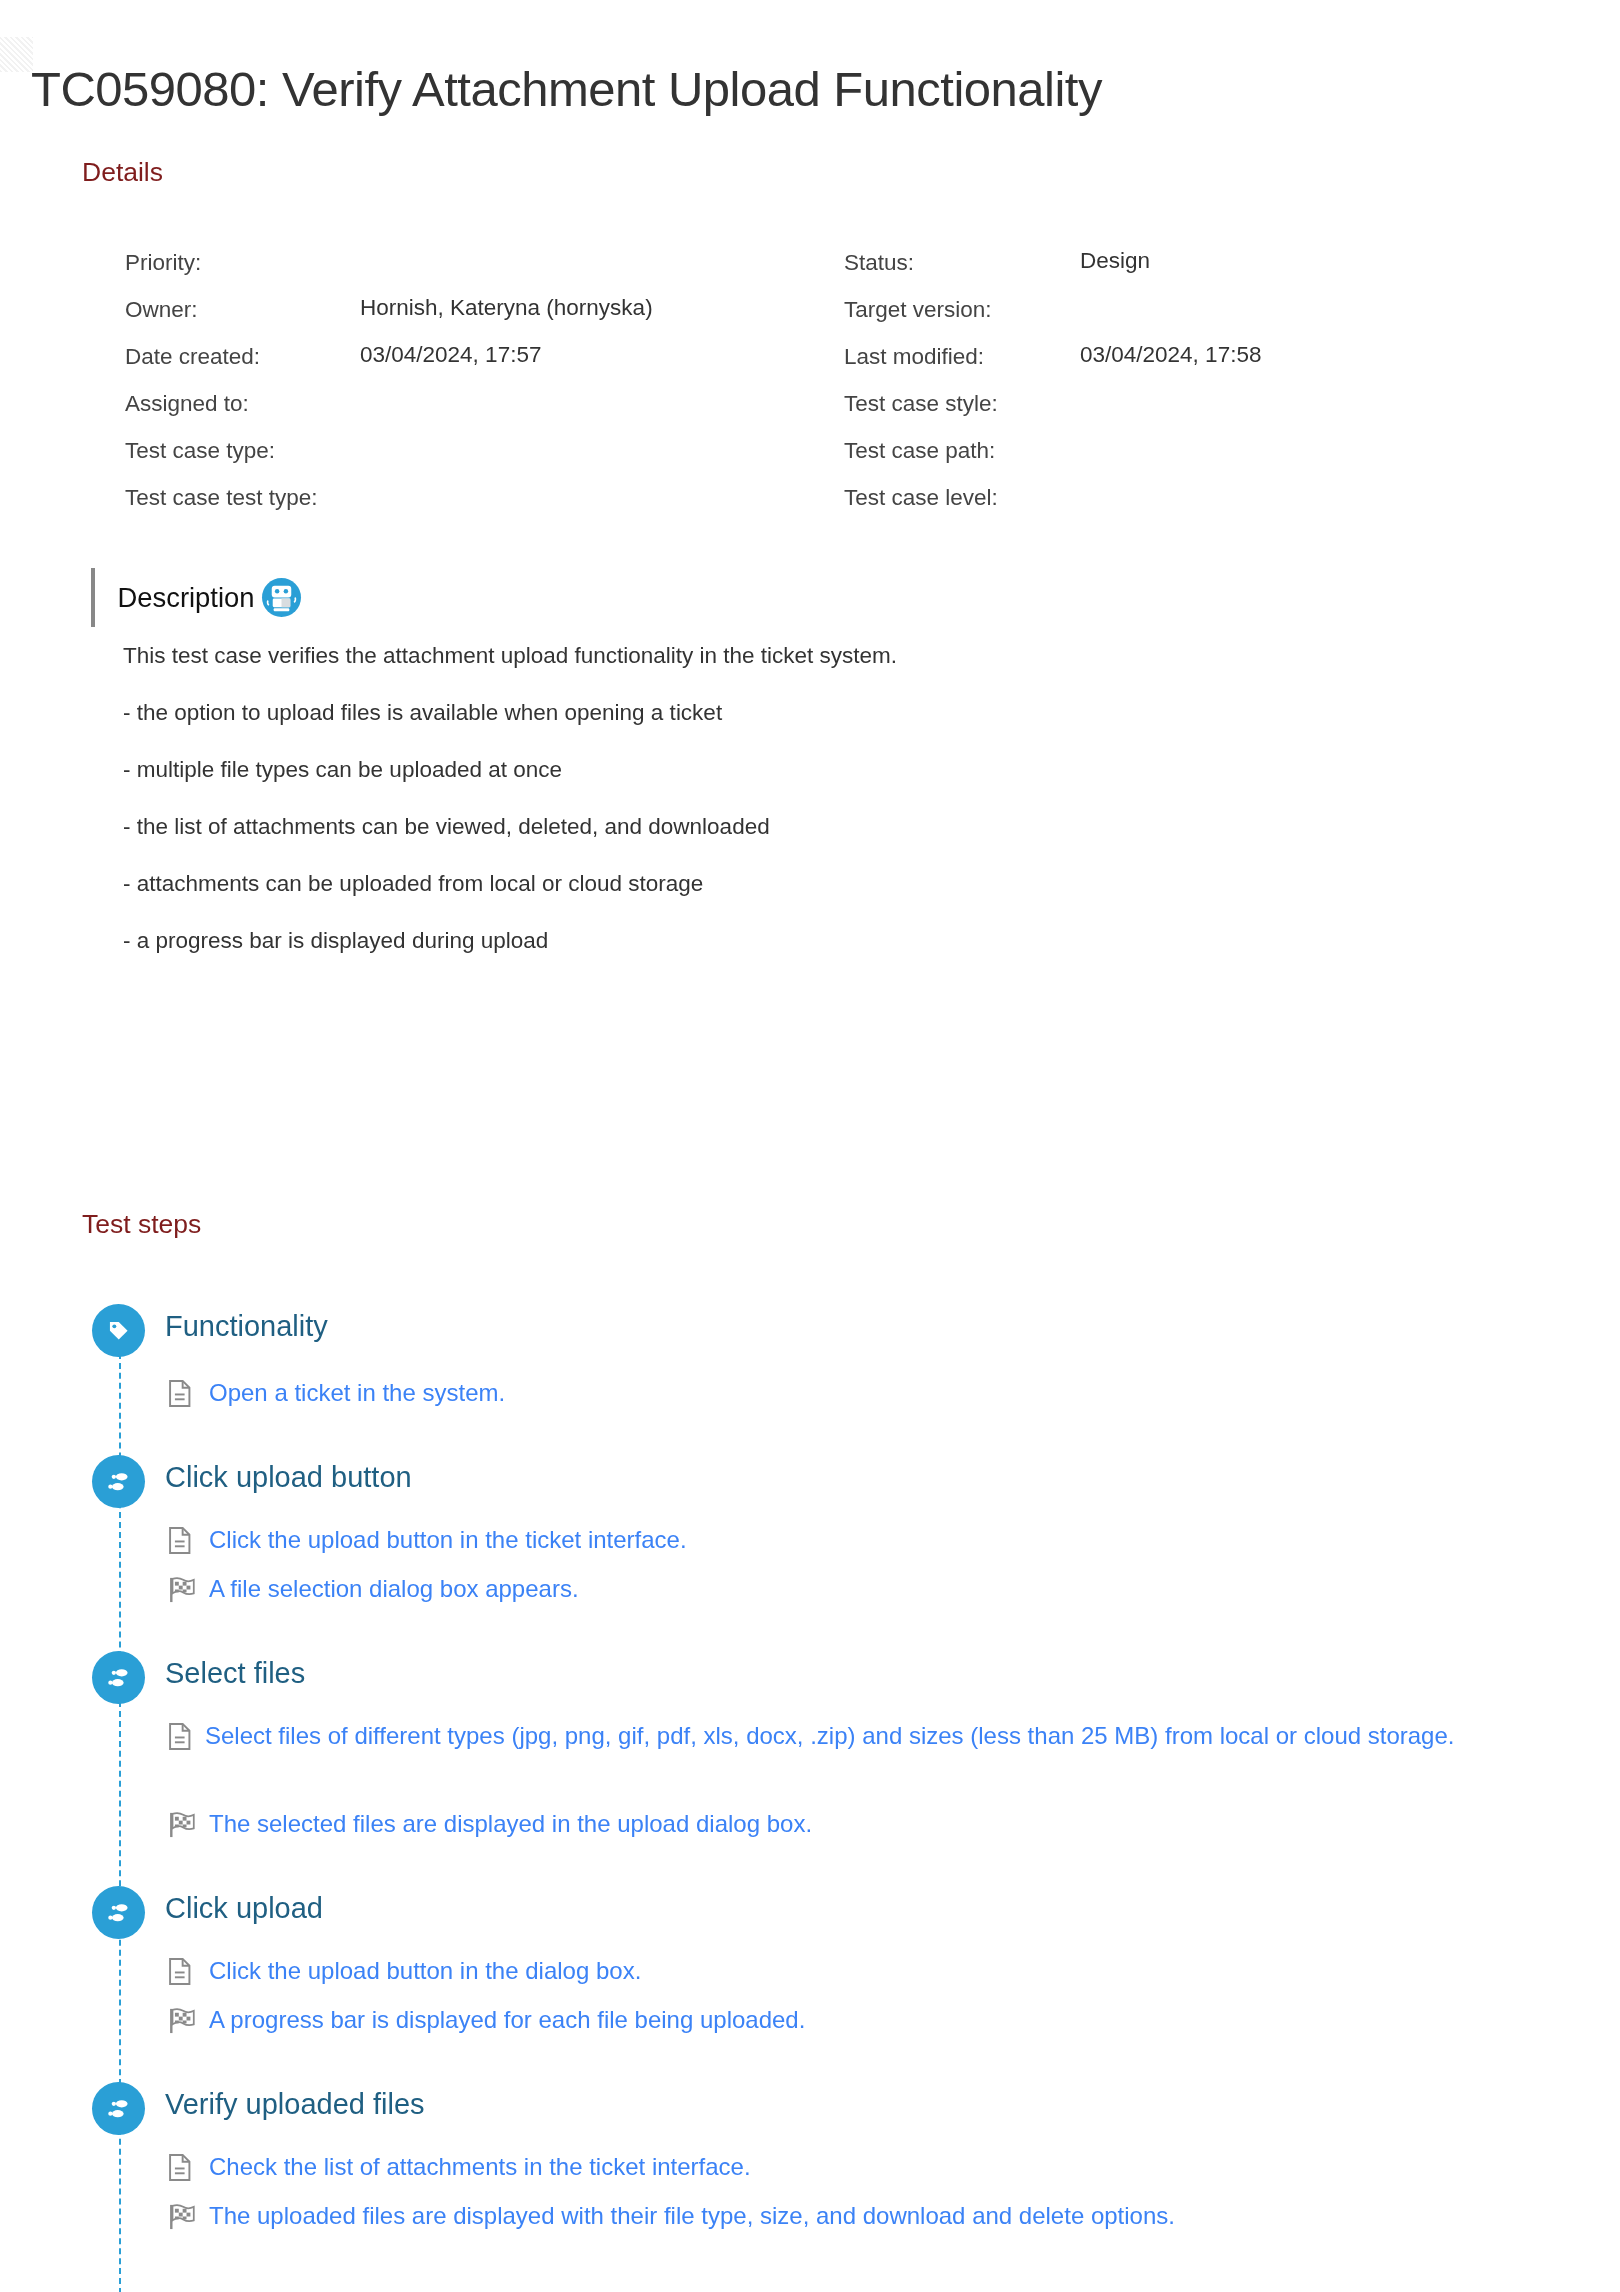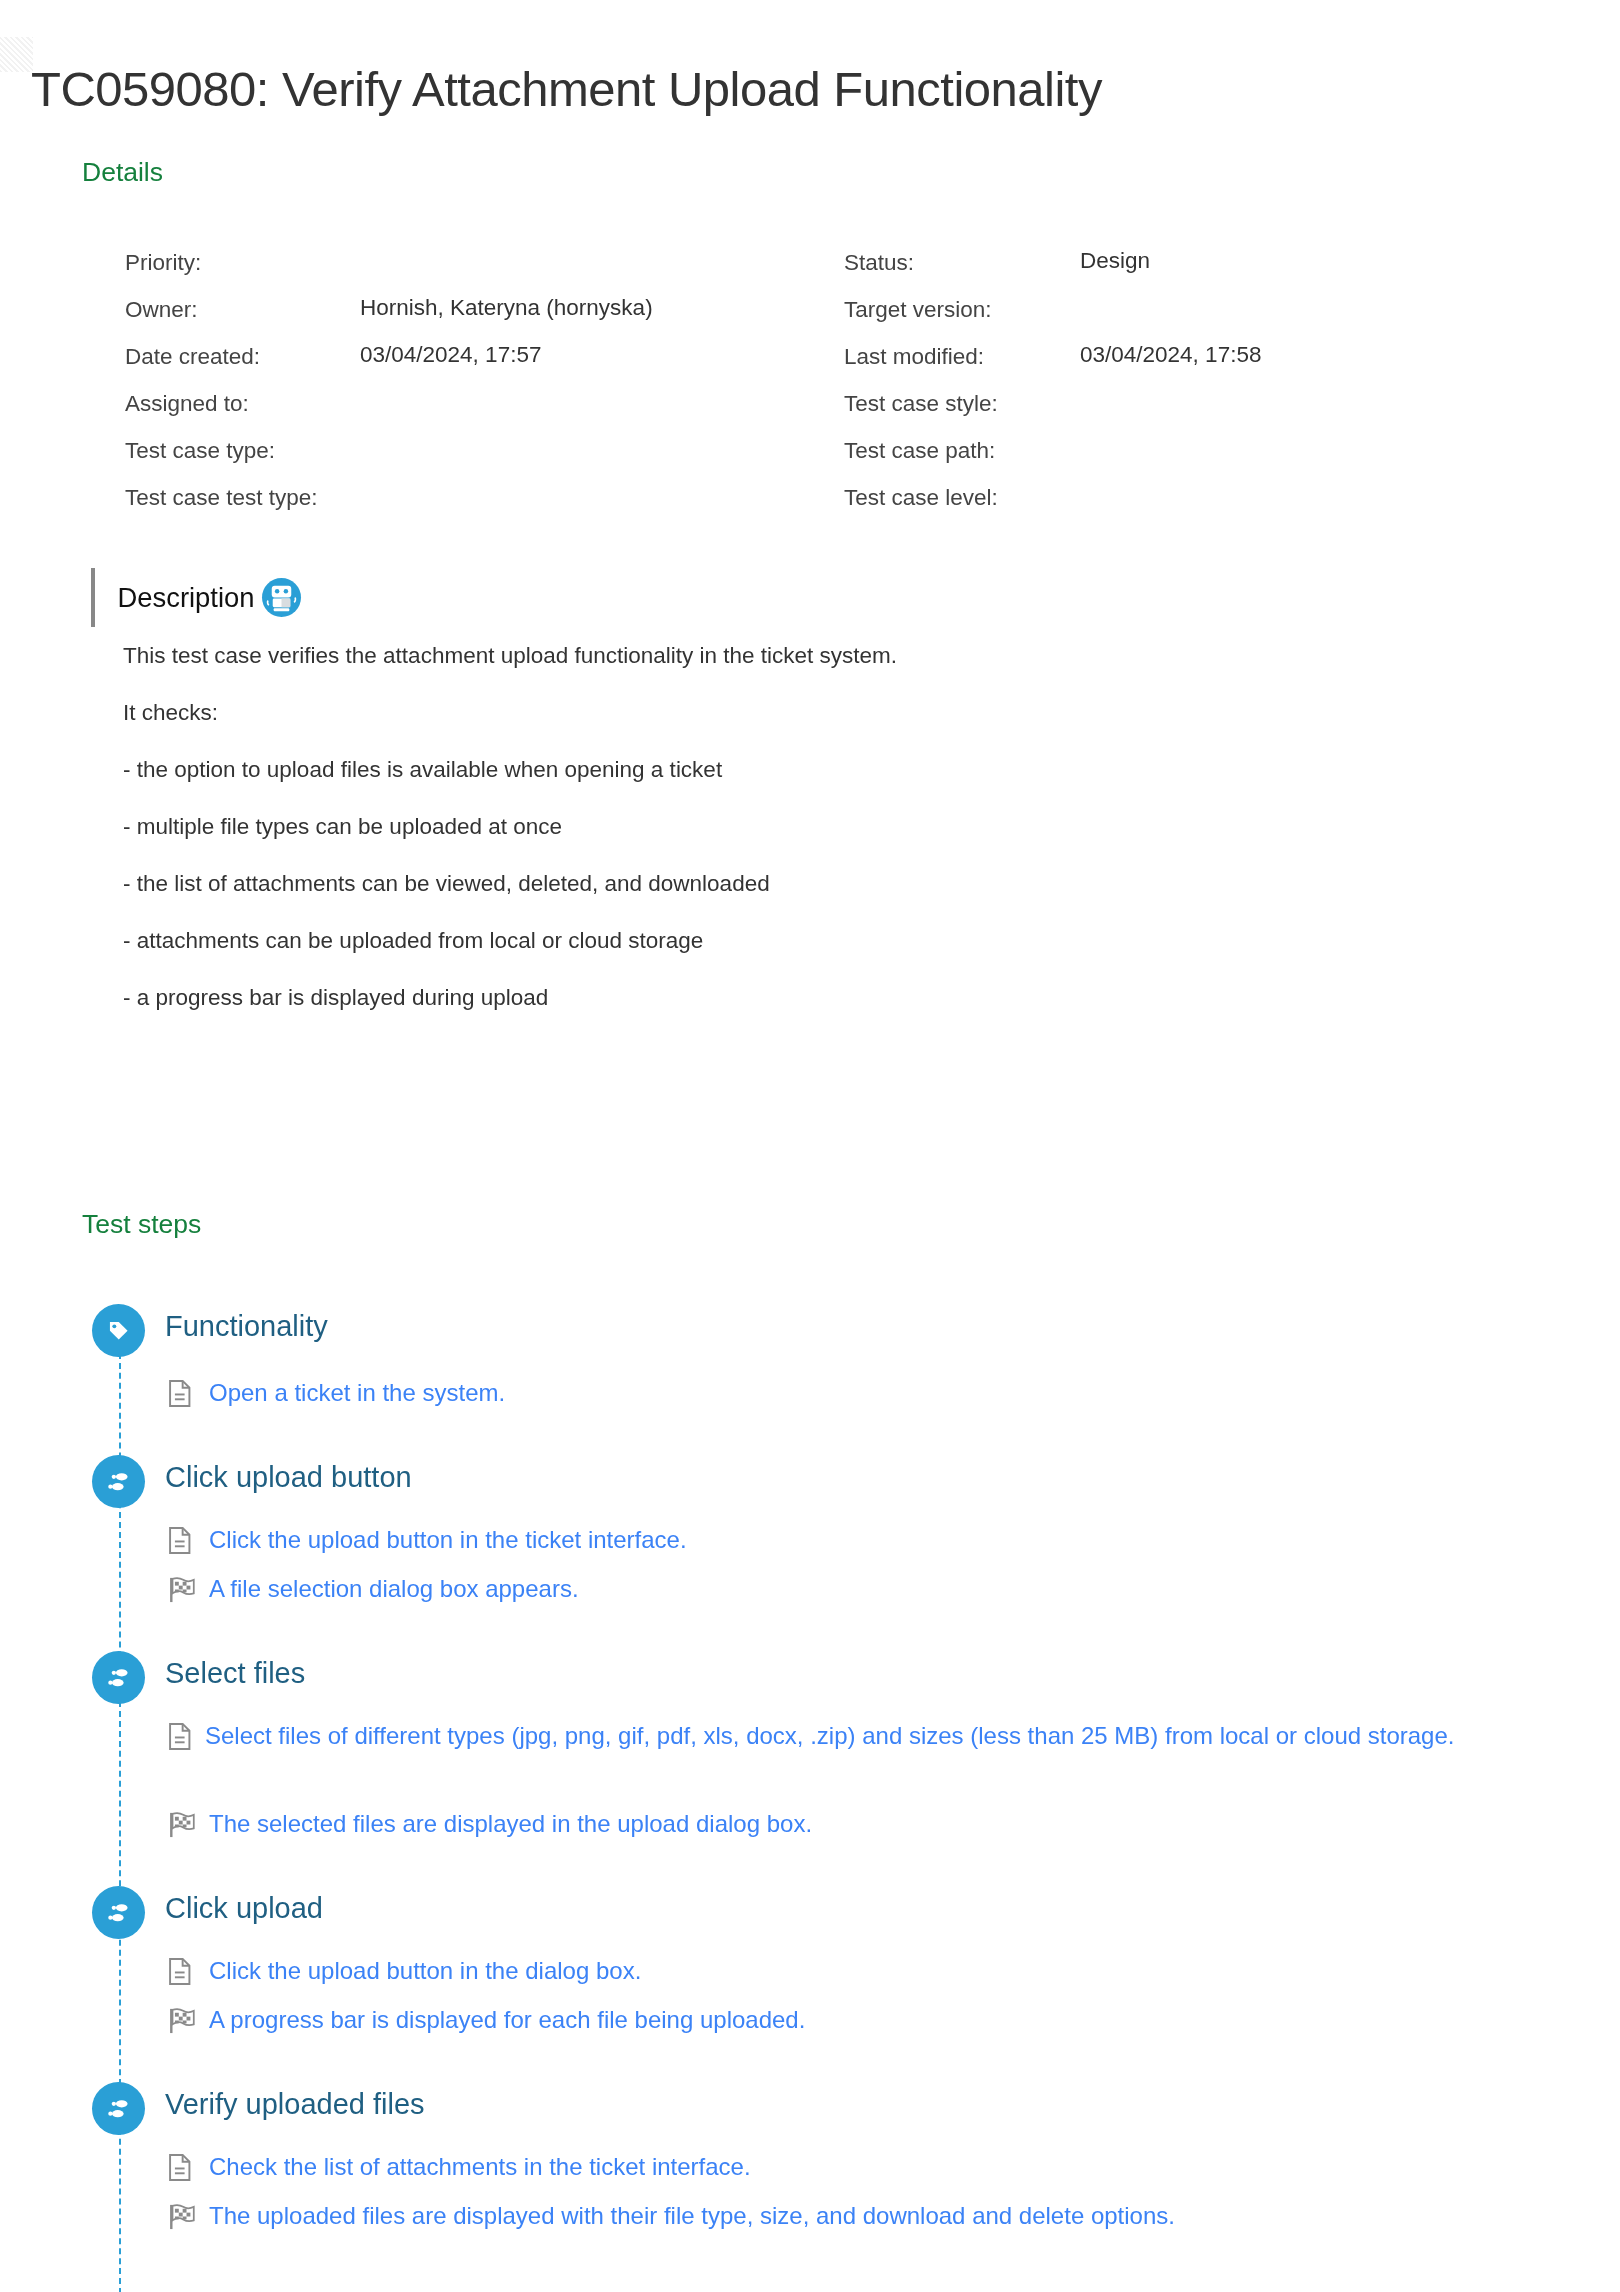--- a/index.html
+++ b/index.html
@@ -9,21 +9,21 @@
     color: #333333;
   }
   .page-title {
     position: absolute; left: 31px; top: 61px;
     font-size: 49px; font-weight: normal; color: #333333;
     letter-spacing: -0.5px; margin: 0; white-space: nowrap;
     font-family: "Liberation Sans", sans-serif;
   }
   .section-heading {
     position: absolute; left: 82px;
-    font-size: 26.5px; color: #15803d; margin: 0; font-weight: normal;
+    font-size: 26.5px; color: #7f1d1d; margin: 0; font-weight: normal;
     font-family: "Liberation Sans", sans-serif;
   }
   .details-grid {
     position: absolute; left: 125px; top: 250px; width: 1274px;
   }
   .detail-row {
     position: absolute; height: 47px; font-size: 22.5px;
     font-family: "Liberation Sans", sans-serif; color: #444;
   }
   .detail-label { position: absolute; left: 0; white-space: nowrap; color: #444; }
@@ -152,21 +152,20 @@
         <rect x="12" y="31" width="16" height="3" rx="1" fill="#ffffff"></rect>
         <path d="M6 23 q-1 3 1 5" stroke="#fff" stroke-width="1.6" fill="none"></path>
         <path d="M34 20 q1 3 -1 5" stroke="#fff" stroke-width="1.6" fill="none"></path>
       </svg>
     </span>
   </span>
 </div>
 
 <div class="description-text">
   <div class="desc-line">This test case verifies the attachment upload functionality in the ticket system.</div>
-  <div class="desc-line">It checks:</div>
   <div class="desc-line">- the option to upload files is available when opening a ticket</div>
   <div class="desc-line">- multiple file types can be uploaded at once</div>
   <div class="desc-line">- the list of attachments can be viewed, deleted, and downloaded</div>
   <div class="desc-line">- attachments can be uploaded from local or cloud storage</div>
   <div class="desc-line">- a progress bar is displayed during upload</div>
 </div>
 
 <h2 class="section-heading" style="top:1209px;">Test steps</h2>
 
 <div class="steps">

